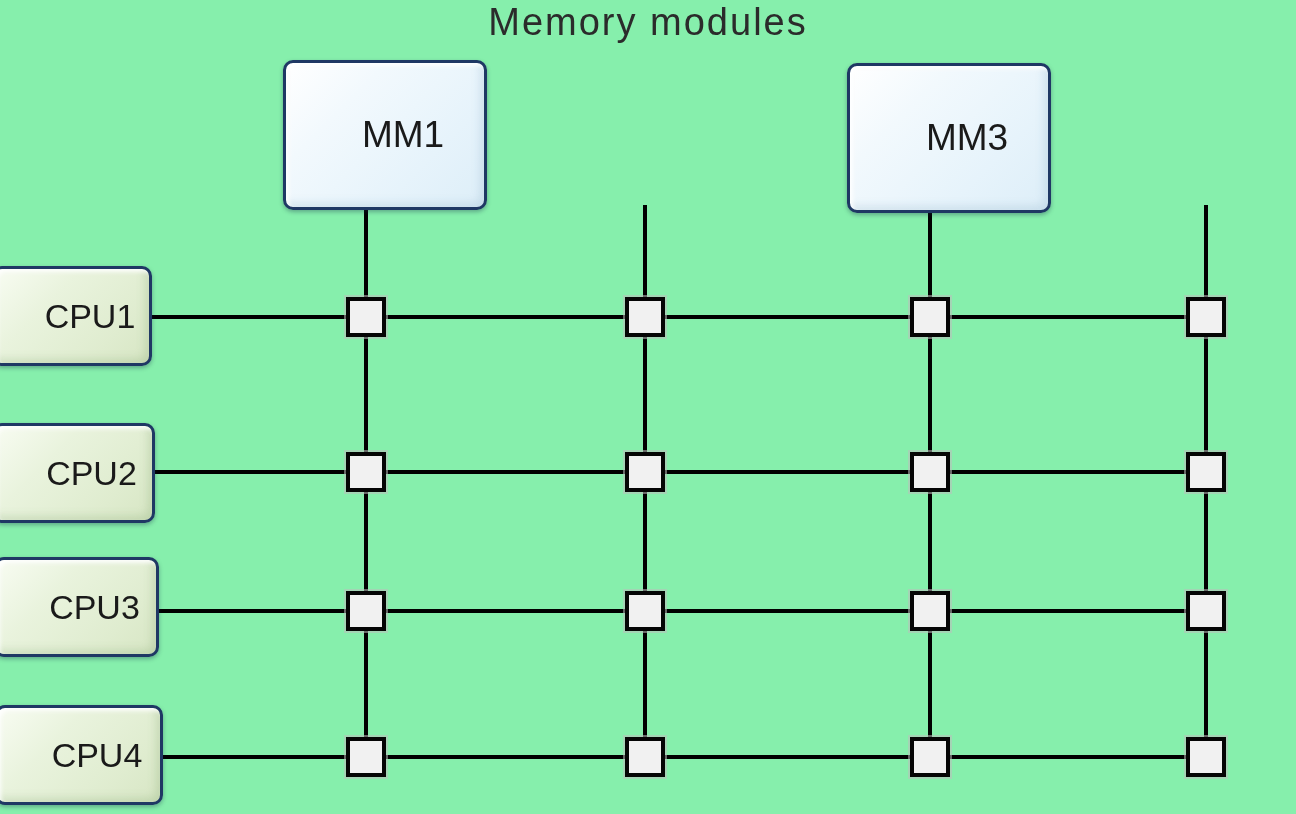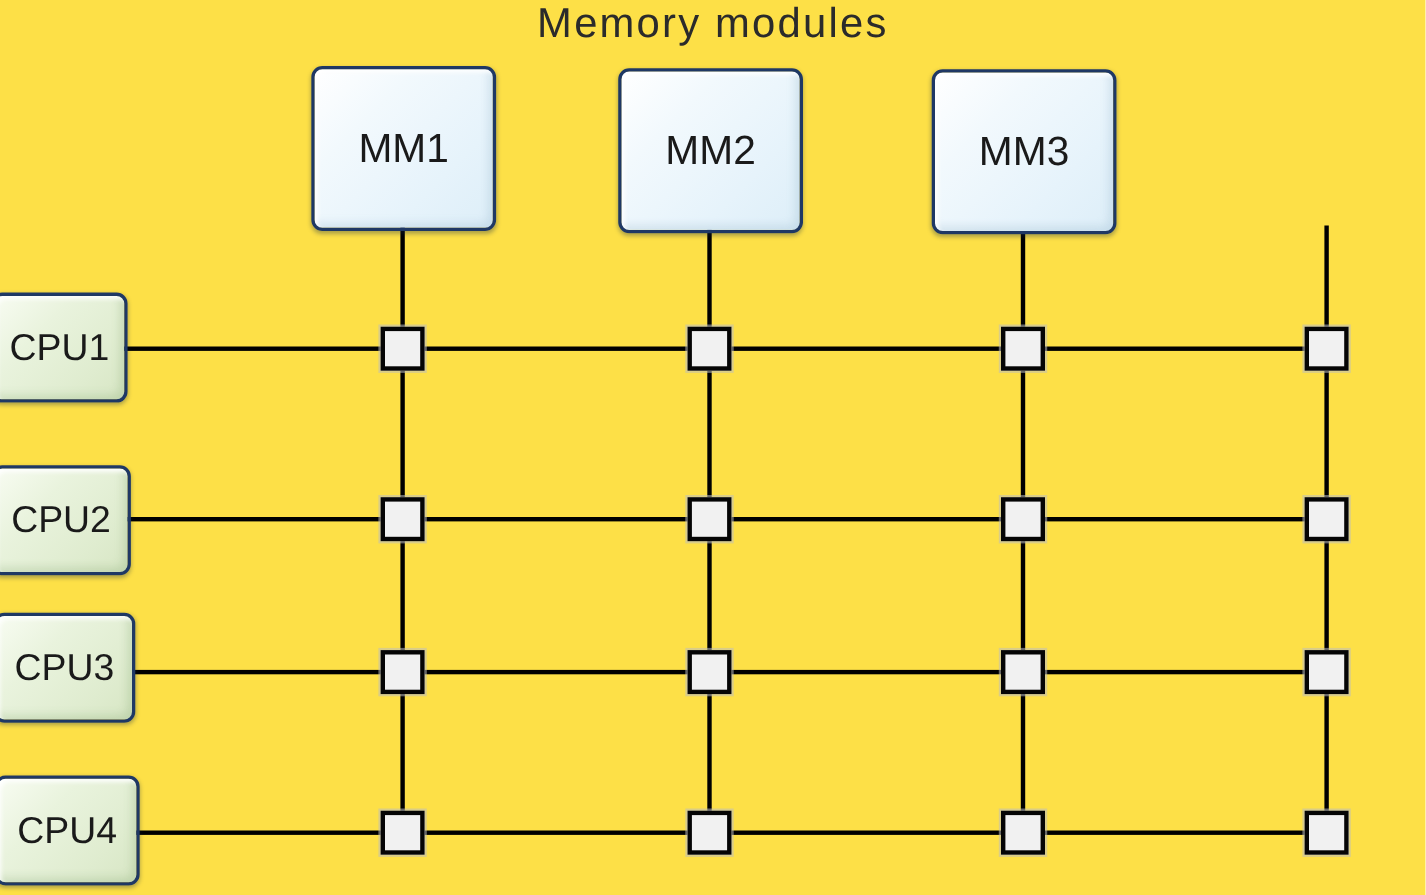--- a/index.html
+++ b/index.html
@@ -8,21 +8,21 @@
     width: 1296px;
     height: 814px;
     background: #ffffff;
     overflow: hidden;
     font-family: "Liberation Sans", sans-serif;
   }
   .canvas {
     position: relative;
     width: 1296px;
     height: 814px;
-    background: #fde047;
+    background: #86efac;
   }
   
   .diagram-title {
     position: absolute;
     top: 1px;
     left: 648px;
     transform: translateX(-50%);
     white-space: nowrap;
     font-size: 38px;
     font-weight: 300;
@@ -72,20 +72,21 @@
   
   .box {
     position: absolute;
     display: flex;
     align-items: center;
     justify-content: center;
     border: 3px solid #1f3864;
     border-radius: 10px;
     box-shadow: 0 2px 4px rgba(20,40,70,0.35);
     color: #1a1a1a;
+    padding-left: 36px;
   }
   .mm {
     width: 162px;
     height: 144px;
     background: linear-gradient(135deg, #ffffff 0%, #f2f9fd 30%, #e6f3fb 70%, #ddeef8 100%);
     box-shadow: inset 3px 3px 4px rgba(255,255,255,0.95),
                 inset -4px -4px 8px rgba(120,160,185,0.22),
                 0 2px 4px rgba(20,40,70,0.35);
     font-size: 37px;
   }
@@ -139,23 +140,20 @@
   <div class="sw r3 c3"></div>
   <div class="sw r3 c4"></div>
   <div class="sw r4 c1"></div>
   <div class="sw r4 c2"></div>
   <div class="sw r4 c3"></div>
   <div class="sw r4 c4"></div>
 
   <div class="box mm mm1">
     <span class="box-label">MM1</span>
   </div>
-  <div class="box mm mm2">
-    <span class="box-label">MM2</span>
-  </div>
   <div class="box mm mm3">
     <span class="box-label">MM3</span>
   </div>
 
   <div class="box cpu cpu1">
     <span class="box-label">CPU1</span>
   </div>
   <div class="box cpu cpu2">
     <span class="box-label">CPU2</span>
   </div>

